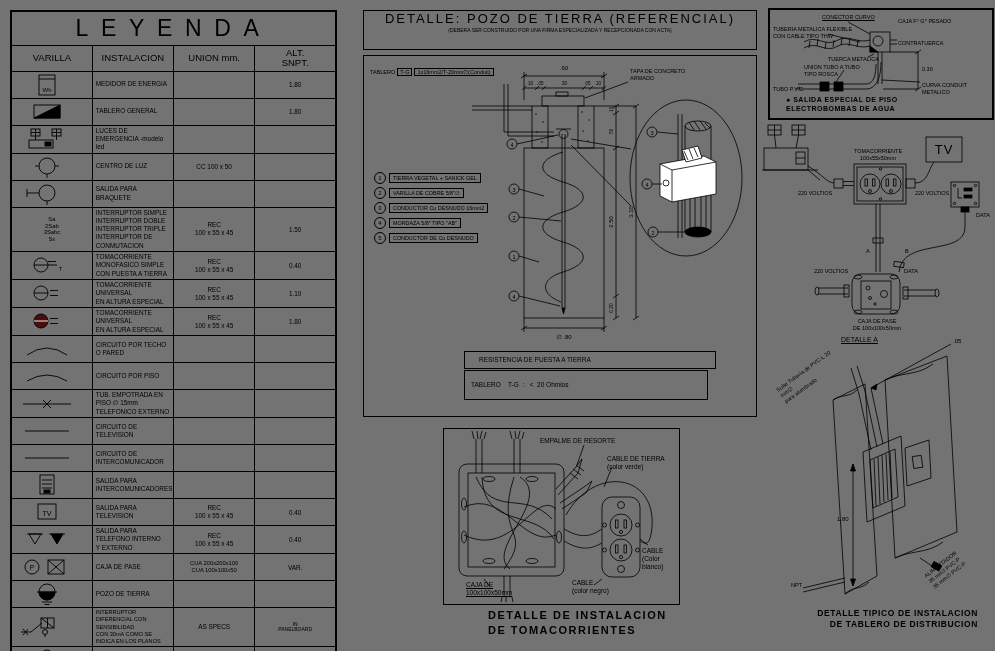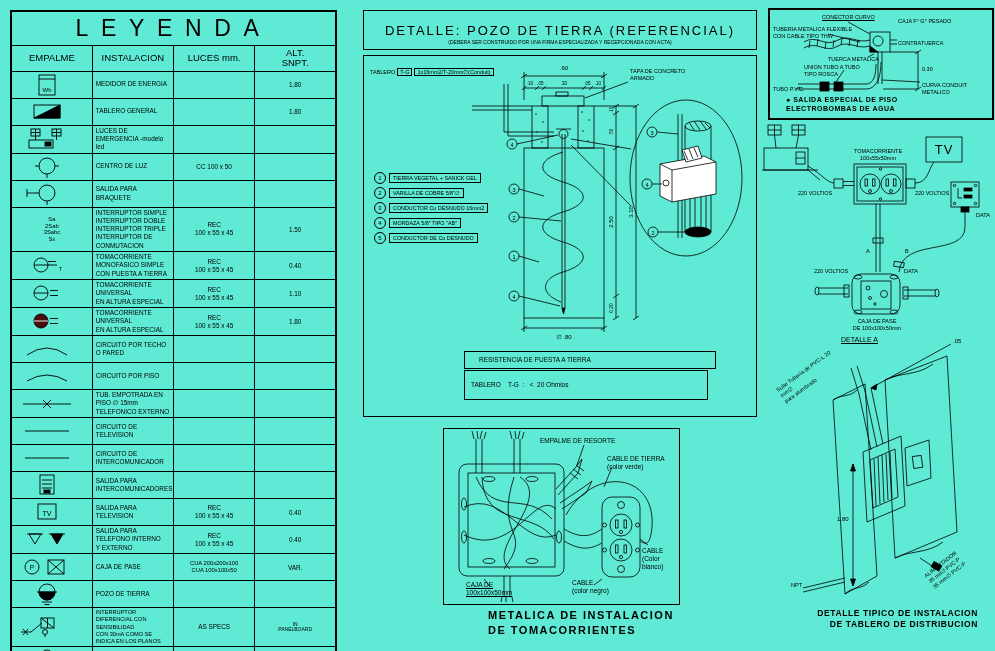--- a/index.html
+++ b/index.html
@@ -1,16 +1,16 @@
 <!DOCTYPE html>
 <html><head>
 <meta charset="utf-8">
 <style>
   html,body{margin:0;padding:0;background:#fff}
-  .page{position:relative;width:995px;height:651px;background:#5eead4;overflow:hidden;
+  .page{position:relative;width:995px;height:651px;background:#737373;overflow:hidden;
         font-family:"Liberation Sans","DejaVu Sans",sans-serif;color:#000}
   .abs{position:absolute}
   .box{border:1px solid #000}
   .box2{border:2px solid #000}
   .lbl{font-size:5.5px;line-height:1.25;white-space:pre-line}
   .lbl6{font-size:6.5px;line-height:1.25;white-space:pre-line}
   .c{text-align:center}
   .u{text-decoration:underline}
   svg{display:block}
   svg text{stroke:none;fill:#000}
@@ -22,21 +22,21 @@
   .lg-title{font-size:23px;letter-spacing:.55em;text-align:center;font-weight:normal}
   .lg-head td{font-size:9.5px;text-align:center;white-space:pre-line;line-height:1.05}
   .sym-cell{width:64px;text-align:center}
   .desc-cell{width:152px;font-size:6.4px;white-space:pre-line;line-height:1.3}
   .caja-cell{width:66px;font-size:6.4px;text-align:center;white-space:pre-line;line-height:1.25}
   .alt-cell{width:31px;font-size:6.4px;text-align:center;white-space:pre-line;line-height:1.1}
   .symtxt{font-size:5.8px;line-height:1.15;white-space:pre-line;text-align:center}
 
   
   .pz-title{left:363px;top:10px;width:392px;height:38px}
-  .pz-title .t{font-size:13px;letter-spacing:2px;text-align:center;margin-top:12px}
+  .pz-title .t{font-size:13px;letter-spacing:2px;text-align:center;margin-top:0}
   .pz-title .s{font-size:5px;text-align:center;margin-top:1px}
   .pz-main{left:363px;top:55px;width:392px;height:360px}
   .tag{border:1px solid #000;padding:0 2px;margin-left:2px}
   .ann-row{display:flex;align-items:center;margin-bottom:3px;height:12px}
   .ann-num{display:inline-flex;align-items:center;justify-content:center;width:10px;height:10px;
            border:1px solid #000;border-radius:50%;font-size:6px;flex:0 0 auto}
   .ann-box{border:1px solid #000;font-size:5.4px;padding:1px 3px;margin-left:3px;white-space:nowrap}
   .res1{left:100px;top:295px;width:236px;height:16px;font-size:6.5px;line-height:16px;padding-left:14px}
   .res2{left:100px;top:314px;width:236px;height:28px;font-size:6.5px;line-height:28px;padding-left:6px;white-space:pre}
 
@@ -54,23 +54,23 @@
 
 <div class="page">
 
   <section class="abs legend">
     <table>
       <tbody>
           <tr style="height:34px">
             <td colspan="4" class="lg-title">LEYENDA</td>
           </tr>
       <tr class="lg-head" style="height:26px">
-        <td class="sym-cell">EMPALME</td>
+        <td class="sym-cell">VARILLA</td>
         <td class="desc-cell c">INSTALACION</td>
-        <td class="caja-cell">LUCES mm.</td>
+        <td class="caja-cell">UNION mm.</td>
         <td class="alt-cell">ALT.
 SNPT.</td>
       </tr>
 
       <tr style="height:25px">
             <td class="sym-cell"><span><svg width="64" height="24" viewBox="0 0 64 24" stroke="#000" fill="none" stroke-width="0.9">
                   <rect x="24" y="2" width="16" height="20"></rect>
                   <line x1="24" y1="6" x2="40" y2="6"></line>
                   <text x="32" y="19" font-size="6" text-anchor="middle">Wh</text>
                 </svg></span></td>
@@ -698,16 +698,16 @@
     <div class="abs lbl6" style="left:96px;top:8px">EMPALME DE RESORTE</div>
     <div class="abs lbl6" style="left:163px;top:26px">CABLE DE TIERRA
 (color verde)</div>
     <div class="abs lbl6" style="left:198px;top:118px">CABLE
 (Color blanco)</div>
     <div class="abs lbl6" style="left:128px;top:150px">CABLE
 (color negro)</div>
     <div class="abs lbl6 u" style="left:22px;top:152px">CAJA DE
 100x100x50mm</div>
   </section>
-  <div class="abs cap10" style="left:488px;top:608px;width:200px">METALICA DE INSTALACION
+  <div class="abs cap10" style="left:488px;top:608px;width:200px">DETALLE DE INSTALACION
 DE  TOMACORRIENTES</div>
 
 </div>
 
 </body></html>

